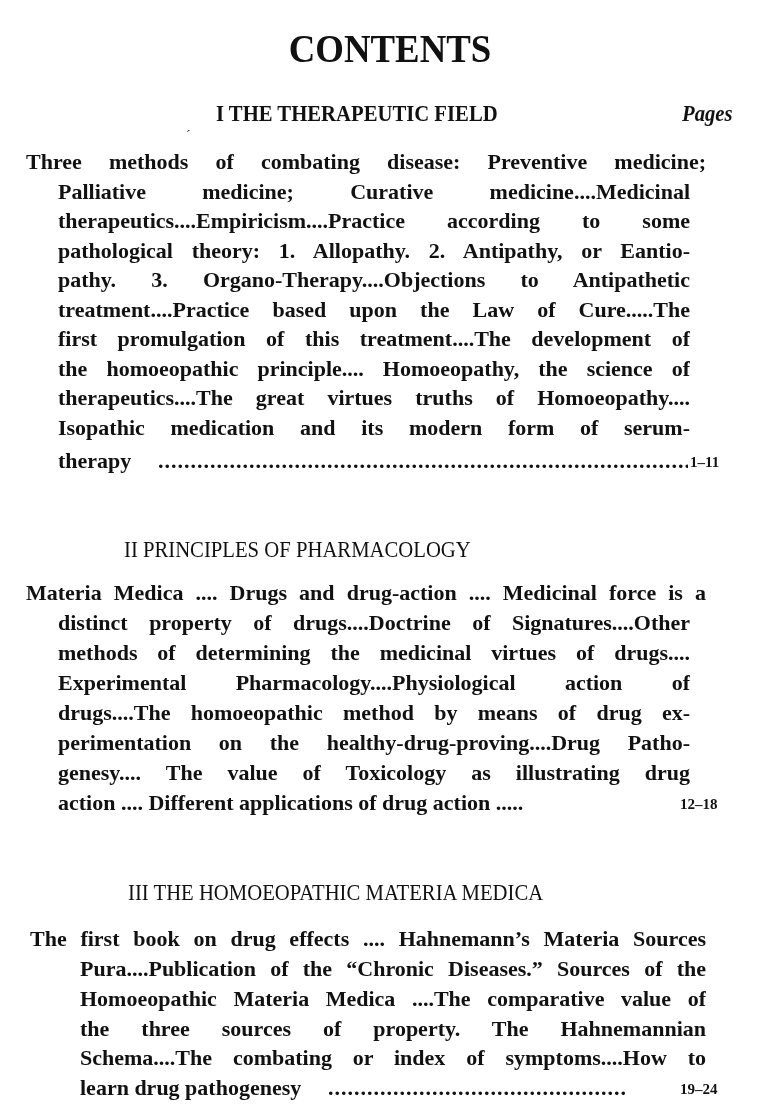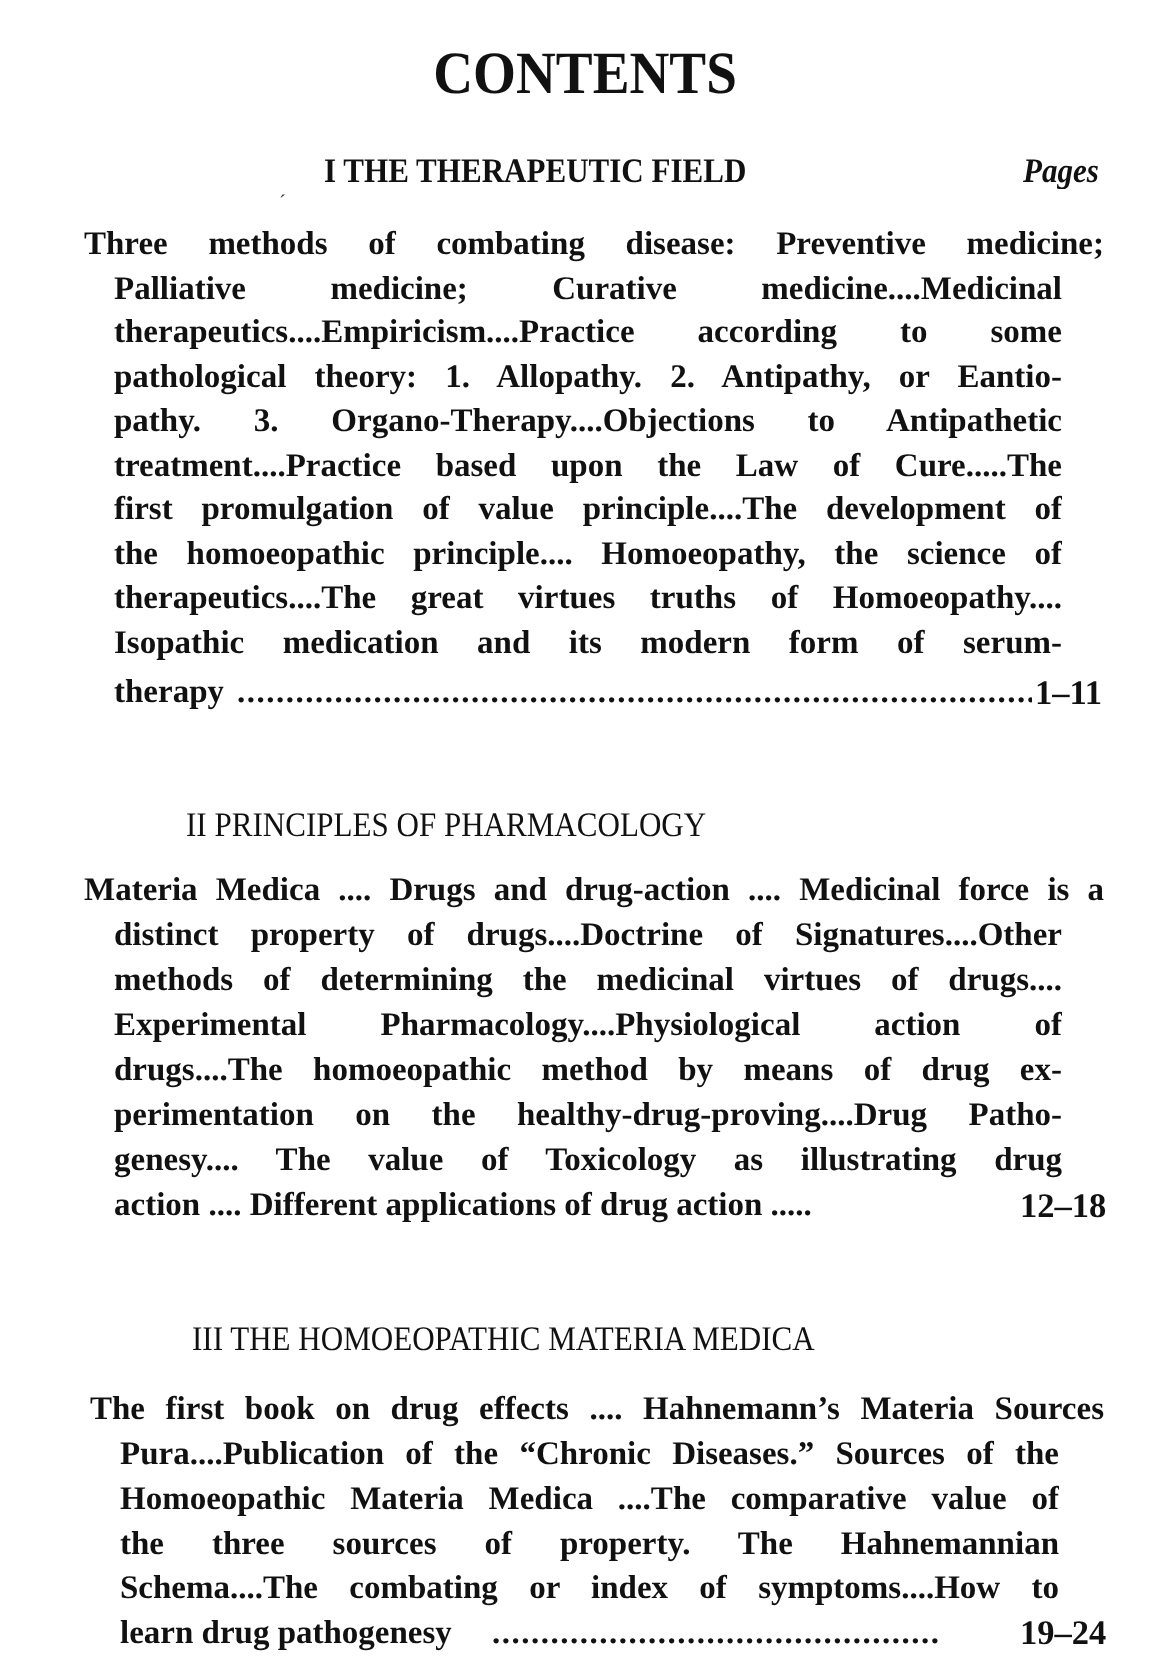--- a/index.html
+++ b/index.html
@@ -51,26 +51,26 @@
       position: absolute;
       height: 30px;
       line-height: 30px;
       font-size: 22px;
       font-weight: bold;
       white-space: nowrap;
       text-align: justify;
       text-align-last: justify;
       overflow: hidden;
     }
-    .entry-line.first { left: 26px; width: 680px; margin-left: 30px; }
-    .entry-line.cont  { left: 76px; width: 632px; }
+    .entry-line.first { left: 26px; width: 680px; }
+    .entry-line.cont  { left: 58px; width: 632px; }
     .entry-line.last  { text-align-last: left; }
     .page-range {
       position: absolute;
-      font-size: 23px;
+      font-size: 15px;
       font-weight: bold;
       line-height: 30px;
       white-space: nowrap;
     }
     .leader {
       position: absolute;
       height: 30px;
       line-height: 30px;
       font-size: 22px;
       font-weight: bold;
@@ -94,21 +94,21 @@
 <div class="section-heading sec1-heading">I   THE THERAPEUTIC FIELD</div>
 <div class="pages-label">Pages</div>
 
 <div>
   <div class="entry-line first" style="top:147px"><span>Three methods of combating disease: Preventive medicine;</span></div>
   <div class="entry-line cont" style="top:177px"><span>Palliative medicine; Curative medicine....Medicinal</span></div>
   <div class="entry-line cont" style="top:206px"><span>therapeutics....Empiricism....Practice according to some</span></div>
   <div class="entry-line cont" style="top:236px"><span>pathological theory: 1. Allopathy. 2. Antipathy, or Eantio-</span></div>
   <div class="entry-line cont" style="top:265px"><span>pathy. 3. Organo-Therapy....Objections to Antipathetic</span></div>
   <div class="entry-line cont" style="top:295px"><span>treatment....Practice based upon the Law of Cure.....The</span></div>
-  <div class="entry-line cont" style="top:324px"><span>first promulgation of value principle....The development of</span></div>
+  <div class="entry-line cont" style="top:324px"><span>first promulgation of this treatment....The development of</span></div>
   <div class="entry-line cont" style="top:354px"><span>the homoeopathic principle.... Homoeopathy, the science of</span></div>
   <div class="entry-line cont" style="top:383px"><span>therapeutics....The great virtues truths of Homoeopathy....</span></div>
   <div class="entry-line cont" style="top:413px"><span>Isopathic medication and its modern form of serum-</span></div>
   <div class="entry-line cont last" style="top:446px;width:auto"><span>therapy</span></div>
   <div class="leader" style="left:158px;top:446px;width:530px">..........................................................................................................................................</div>
   <div class="page-range" style="left:690px;top:447px">1–11</div>
 </div>
 
 <div class="section-heading sec2-heading">II   PRINCIPLES OF PHARMACOLOGY</div>
 

